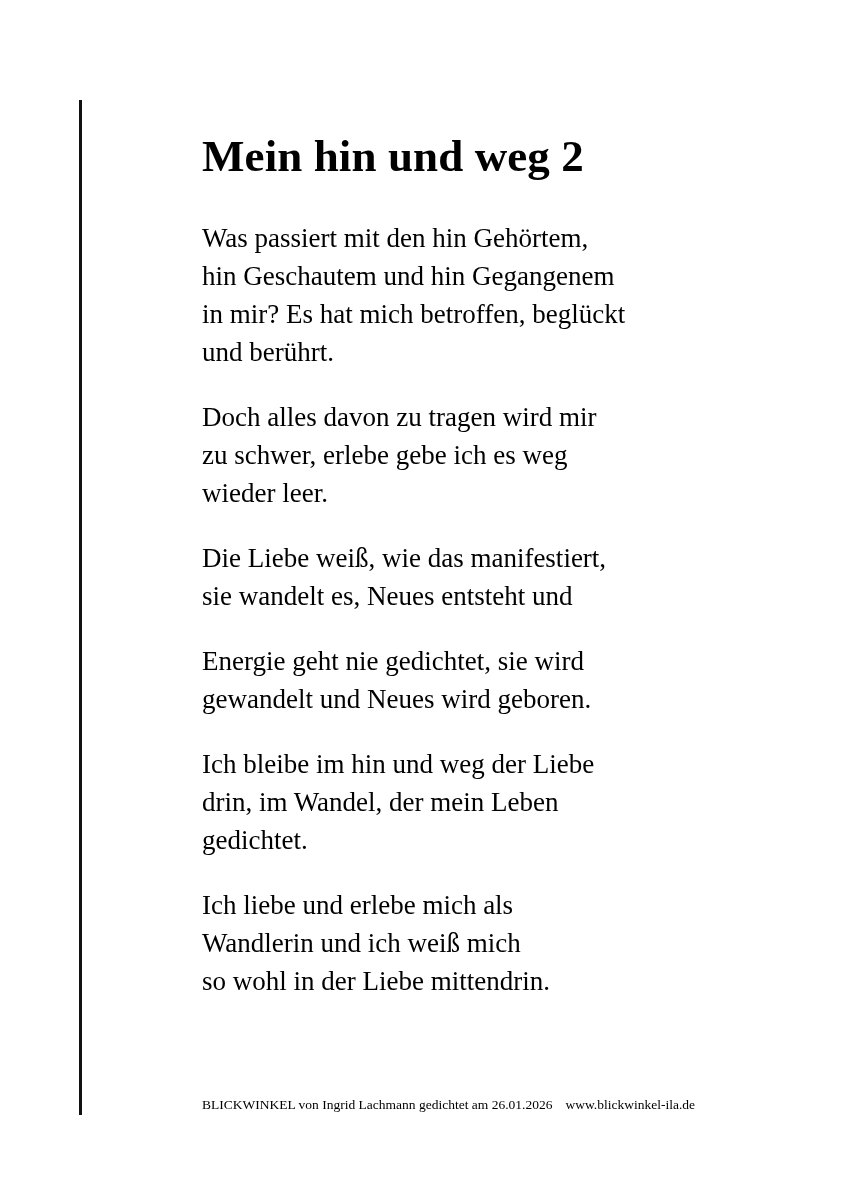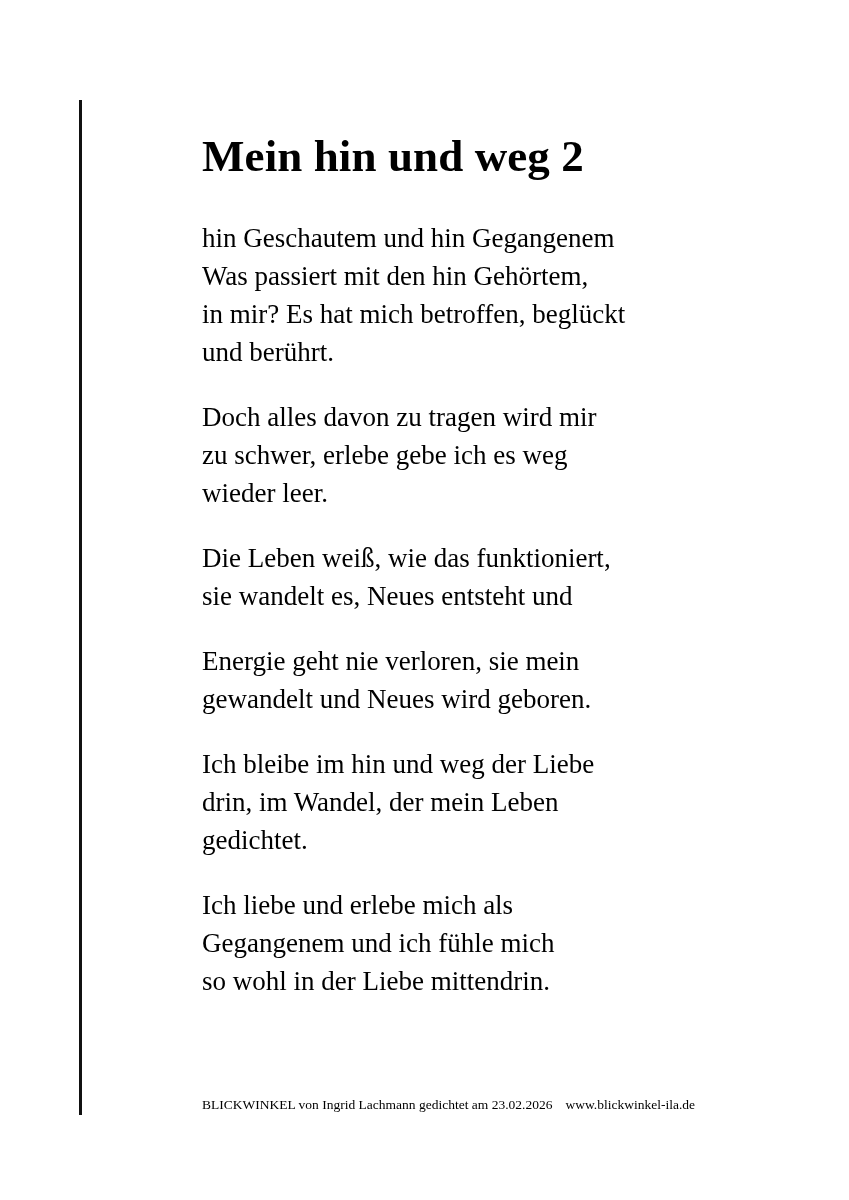--- a/index.html
+++ b/index.html
@@ -80,48 +80,48 @@
 <div class="page">
 
   <div class="vertical-rule"></div>
 
   <div class="content">
 
     <h1 class="poem-title">Mein hin und weg 2</h1>
 
     <div class="stanzas">
         <div class="stanza">
+          <div class="line">Was passiert mit den hin Gehörtem,</div>
           <div class="line">hin Geschautem und hin Gegangenem</div>
-          <div class="line">Was passiert mit den hin Gehörtem,</div>
           <div class="line">in mir? Es hat mich betroffen, beglückt</div>
           <div class="line">und berührt.</div>
         </div>
         <div class="stanza">
           <div class="line">Doch alles davon zu tragen wird mir</div>
           <div class="line">zu schwer, erlebe gebe ich es weg</div>
           <div class="line">wieder leer.</div>
         </div>
         <div class="stanza">
-          <div class="line">Die Leben weiß, wie das funktioniert,</div>
+          <div class="line">Die Liebe weiß, wie das manifestiert,</div>
           <div class="line">sie wandelt es, Neues entsteht und</div>
         </div>
         <div class="stanza">
-          <div class="line">Energie geht nie verloren, sie mein</div>
+          <div class="line">Energie geht nie gedichtet, sie wird</div>
           <div class="line">gewandelt und Neues wird geboren.</div>
         </div>
         <div class="stanza">
           <div class="line">Ich bleibe im hin und weg der Liebe</div>
           <div class="line">drin, im Wandel, der mein Leben</div>
           <div class="line">gedichtet.</div>
         </div>
         <div class="stanza">
           <div class="line">Ich liebe und erlebe mich als</div>
-          <div class="line">Gegangenem und ich fühle mich</div>
+          <div class="line">Wandlerin und ich weiß mich</div>
           <div class="line">so wohl in der Liebe mittendrin.</div>
         </div>
       </div>
 
     <div class="footer">
-      <span class="credit">BLICKWINKEL von Ingrid Lachmann gedichtet am 23.02.2026</span><span class="website">www.blickwinkel-ila.de</span>
+      <span class="credit">BLICKWINKEL von Ingrid Lachmann gedichtet am 26.01.2026</span><span class="website">www.blickwinkel-ila.de</span>
     </div>
 
   </div>
 </div>
 
 </body></html>

